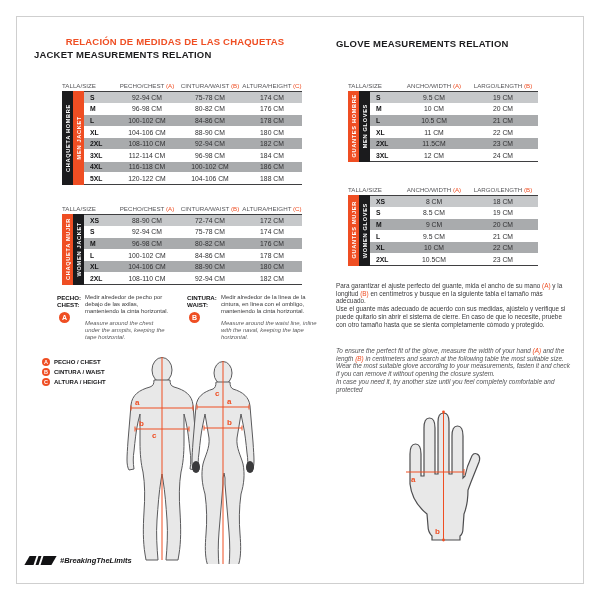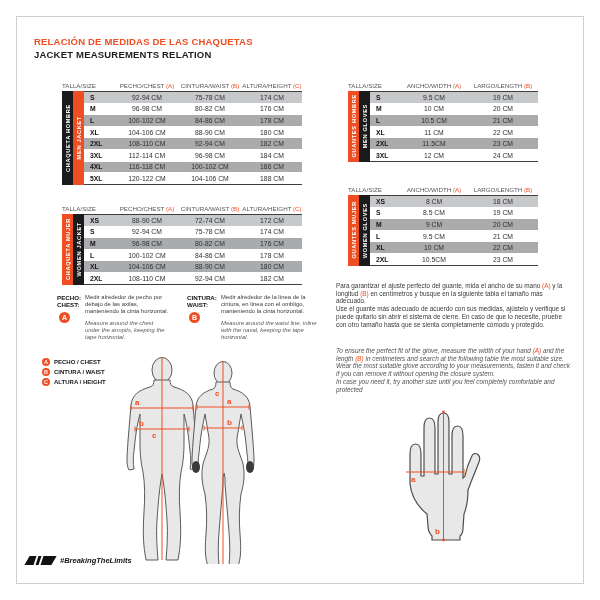--- a/index.html
+++ b/index.html
@@ -2,21 +2,21 @@
 <html><head>
 <meta charset="utf-8">
 <style>
   html,body{margin:0;padding:0;}
   body{width:600px;height:600px;position:relative;background:#fff;
        font-family:"Liberation Sans", sans-serif;color:#2e2e30;overflow:hidden;}
   .page-border{position:absolute;left:16px;top:16px;right:16px;bottom:16px;
        border:1px solid #cfcfcf;pointer-events:none;}
   .col-left{position:absolute;left:34px;top:36px;width:282px;}
   .col-right{position:absolute;left:336px;top:36px;width:234px;}
-  .t-es{color:#ef4e23;font-weight:bold;font-size:9.5px;text-align:left;letter-spacing:.2px;}
+  .t-es{color:#ef4e23;font-weight:bold;font-size:9.5px;text-align:center;letter-spacing:.2px;}
   .t-en{color:#1c1c1e;font-weight:bold;font-size:9.5px;text-align:left;margin-top:2px;letter-spacing:.2px;}
   .hl{color:#ef4e23;}
 
   
   .tbl{position:absolute;}
   .thead{display:flex;font-size:6.2px;color:#57575a;margin-bottom:2px;align-items:flex-end;}
   .thead .h{white-space:nowrap;}
   .tbody{display:flex;}
   .side{display:flex;width:22px;}
   .strip{width:11px;display:flex;align-items:center;justify-content:center;}
@@ -247,20 +247,21 @@
       <div class="llab">CINTURA / WAIST</div>
     </div>
       <div class="lrow">
       <div class="lcircle">C</div>
       <div class="llab">ALTURA / HEIGHT</div>
     </div>
     </div>
 </div>
 
 <div class="col-right">
+  <div class="t-en">GLOVE MEASUREMENTS RELATION</div>
 
   <div class="tbl gl" style="top:46px;left:12px;width:190px;">
     <div class="thead">
       <div class="h h1"><span>TALLA/SIZE</span></div>
       <div class="h h2"><span>ANCHO/WIDTH</span> <span class="hl">(A)</span></div>
       <div class="h h3"><span>LARGO/LENGTH</span> <span class="hl">(B)</span></div>
     </div>
     <div class="tbody">
       <div class="side">
         <div class="strip orange">

